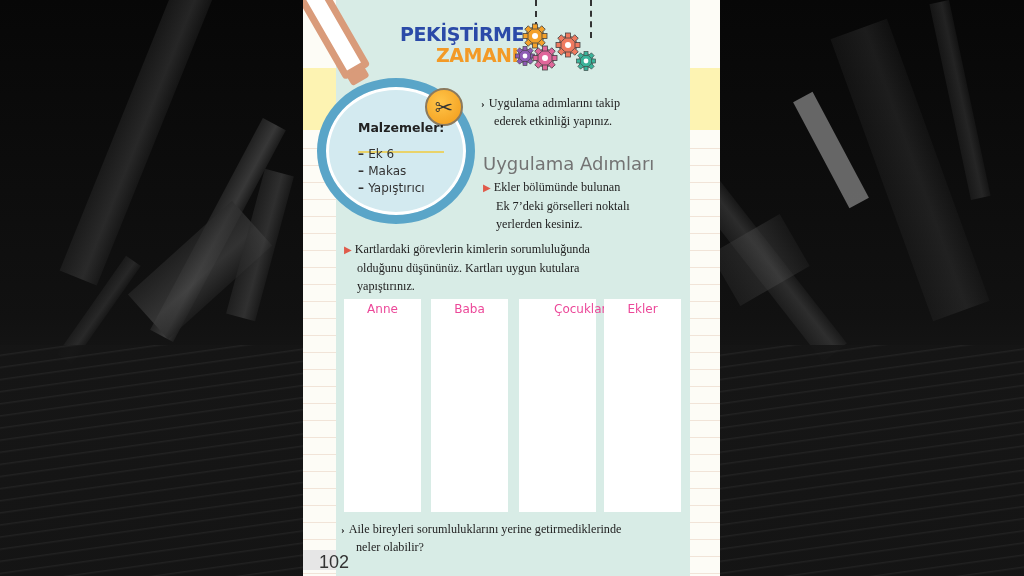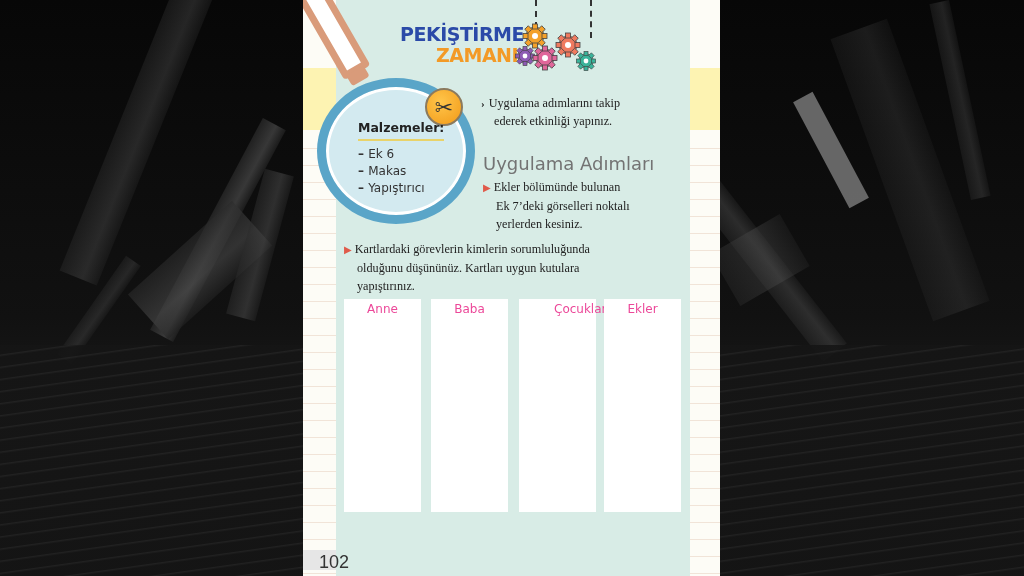--- a/index.html
+++ b/index.html
@@ -29,21 +29,21 @@
     
     .mag-handle { position: absolute; left: 12px; top: -30px; width: 30px; height: 110px; border: 7px solid #d99b7a; background: #fff;
       border-radius: 4px; transform: rotate(-30deg); transform-origin: center; }
     .mag-neck { position: absolute; left: 45px; top: 70px; width: 20px; height: 12px; background: #d99b7a; border-radius: 3px; transform: rotate(-30deg); }
     .mag-circle { position: absolute; left: 14px; top: 78px; width: 158px; height: 146px; border-radius: 50%;
       border: 9px solid #5aa5c8; background: #d3eaf0; box-shadow: inset 0 0 0 3px #ffffff; }
     .scissors-badge { position: absolute; left: 122px; top: 88px; width: 38px; height: 38px; border-radius: 50%;
       background: radial-gradient(circle at 40% 35%, #ffc54a, #f29a18); border: 2px solid #8b7a5e;
       display: flex; align-items: center; justify-content: center; font-size: 22px; color: #333; }
     .materials-title { position: absolute; left: 55px; top: 120px; font-size: 12.5px; font-weight: bold; color: #222;
-      border-bottom: 2px solid #e9d36a; padding-bottom: 4px; font-family: "DejaVu Sans", sans-serif; }
+      border-bottom: 2px solid #e9d36a; padding-bottom: 16px; font-family: "DejaVu Sans", sans-serif; }
     .materials-list { position: absolute; left: 55px; top: 146px; list-style: none; font-size: 12px; color: #333; line-height: 17px; }
     .materials-list li::before { content: "– "; font-weight: bold; }
 
     
     .title-1 { position: absolute; left: 97px; top: 23px; font-family: "DejaVu Sans", sans-serif; font-weight: bold;
       font-size: 19px; color: #2b4aa8; letter-spacing: -0.5px; }
     .title-2 { position: absolute; left: 133px; top: 44px; font-family: "DejaVu Sans", sans-serif; font-weight: bold;
       font-size: 19px; color: #f39a26; letter-spacing: -0.5px; }
 
     .string { position: absolute; top: 0; width: 0; border-left: 2px dashed #333; }
@@ -162,16 +162,20 @@
   <div class="card" style="left:128px;">
     <span class="card-label">Baba</span>
   </div>
   <div class="card" style="left:216px;padding-left:35px;">
     <span class="card-label">Çocuklar</span>
   </div>
   <div class="card" style="left:301px;">
     <span class="card-label">Ekler</span>
   </div>
 
+  <div class="txt" style="left:38px;top:520px;">
+    <div><span class="chev">›</span><span>Aile bireyleri sorumluluklarını yerine getirmediklerinde</span></div>
+    <div style="padding-left:15px;">neler olabilir?</div>
+  </div>
 
   <div class="page-number-band"></div>
   <div class="page-number">102</div>
 </div>
 
 </body></html>

